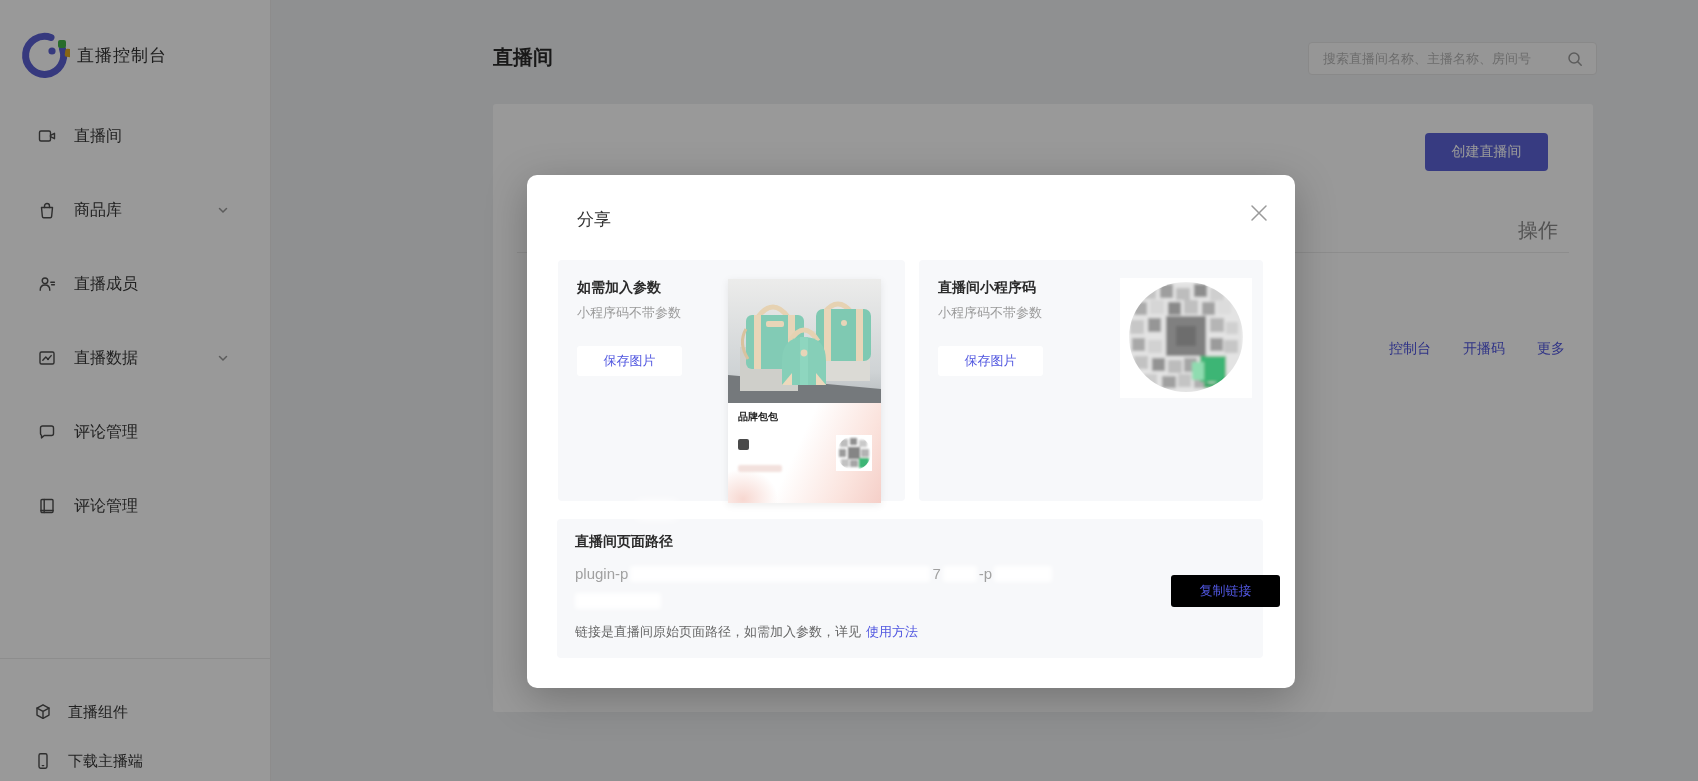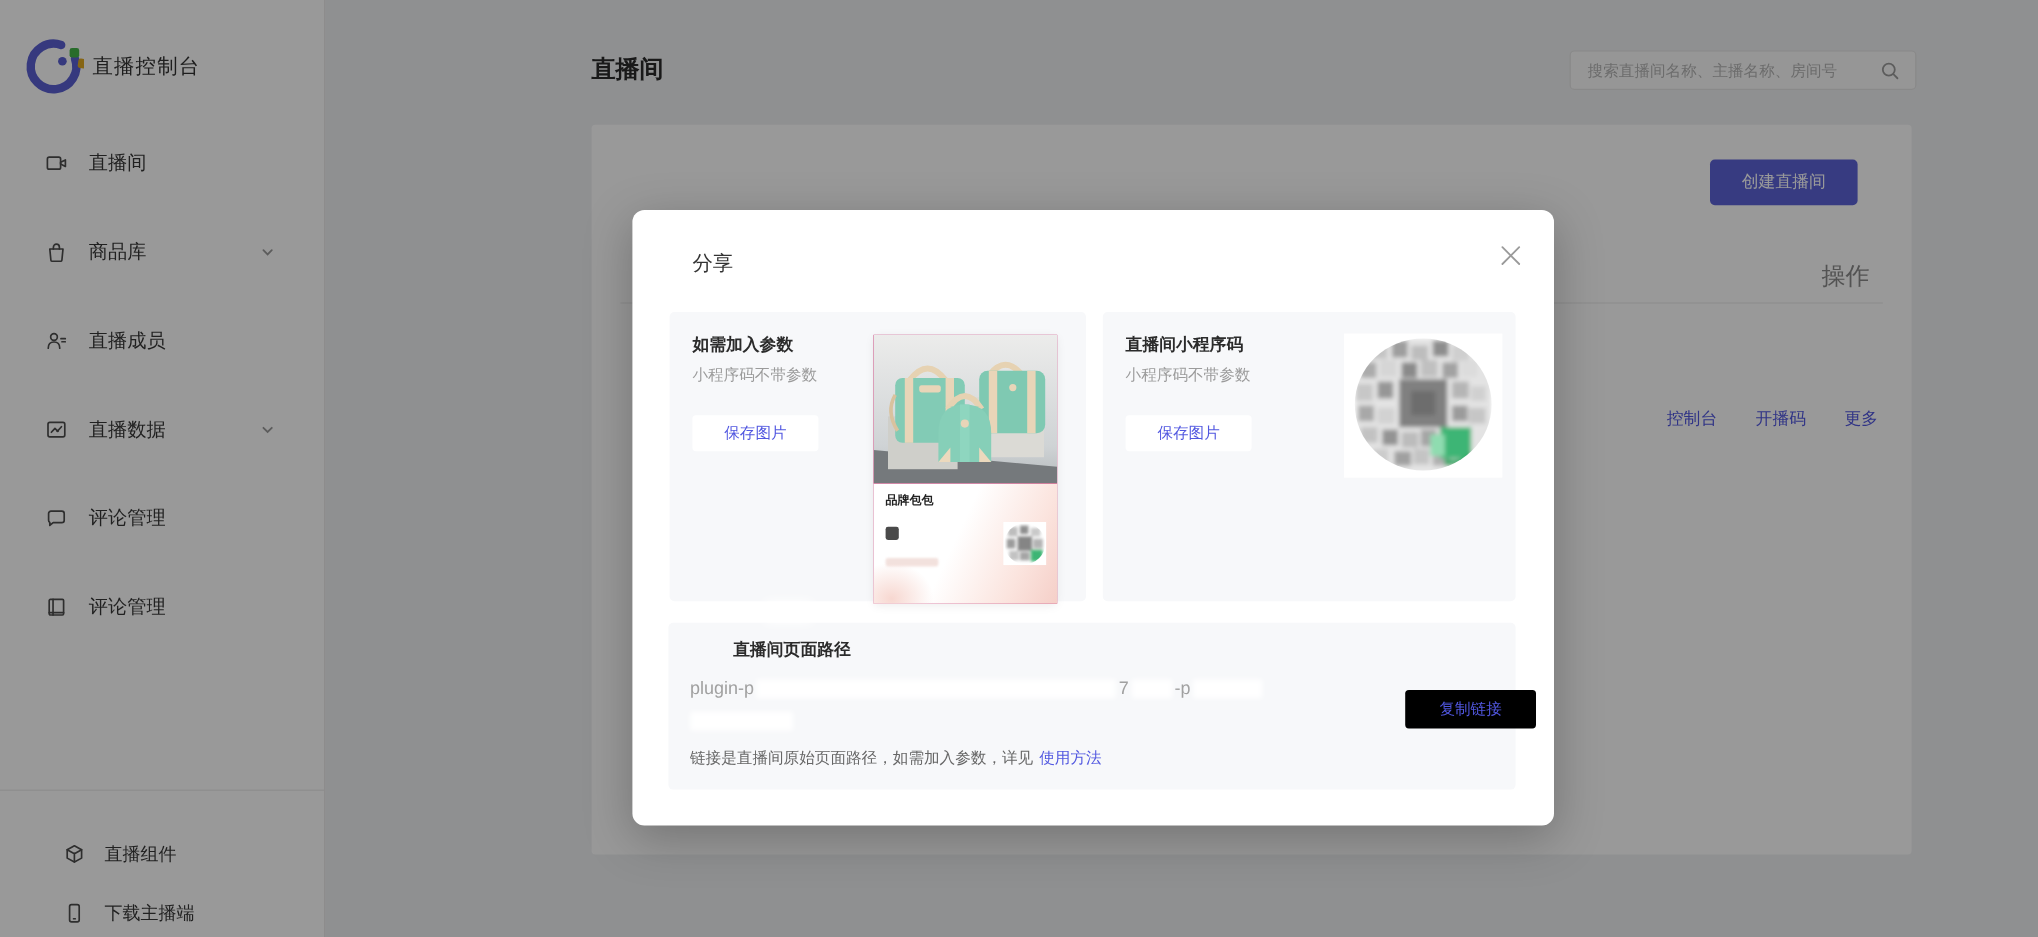--- a/index.html
+++ b/index.html
@@ -10,21 +10,21 @@
   
   .sidebar { position:absolute; left:0; top:0; width:271px; height:781px; background:#ffffff; border-right:1px solid #eceaea; }
   .logo-row { position:absolute; left:20px; top:30px; display:flex; align-items:center; }
   .logo-svg { width:50px; height:50px; }
   .logo-title { margin-left:7px; font-size:17px; color:#333; letter-spacing:1px; }
   .nav { position:absolute; left:0; top:99px; width:100%; }
   .nav-item { position:relative; height:74px; display:flex; align-items:center; padding-left:37px; cursor:pointer; }
   .nav-item .icon { width:20px; height:20px; flex:0 0 20px; }
   .nav-item .label { margin-left:17px; font-size:16px; color:#383838; }
   .nav-item .chev { position:absolute; right:40px; width:14px; height:14px; }
-  .sidebar-bottom { position:absolute; left:0; top:658px; width:100%; border-top:1px solid #ececec;padding-left:19px; }
+  .sidebar-bottom { position:absolute; left:0; top:658px; width:100%; border-top:1px solid #ececec; }
   .bnav-item { display:flex; align-items:center; padding-left:33px; height:24px; cursor:pointer; }
   .bnav-item .icon { width:20px; height:20px; flex:0 0 20px; }
   .bnav-item .label { margin-left:15px; font-size:15px; color:#383838; }
   .bnav-item.first { margin-top:41px; }
   .bnav-item.second { margin-top:25px; }
 
   
   .page-title { position:absolute; left:493px; top:44px; font-size:20px; font-weight:bold; color:#2b2b2b; }
   .searchbox { position:absolute; left:1308px; top:42px; width:289px; height:33px; background:#fbfbfb; border:1px solid #e4e4e4; border-radius:4px; display:flex; align-items:center; }
   .searchbox input { flex:1; border:none; outline:none; background:transparent; padding:0 8px 0 14px; font-size:13px; color:#000000; font-family:inherit; }
@@ -65,21 +65,21 @@
   .blur-chip { background:rgba(255,255,255,.92); border-radius:2px; filter:blur(2px); }
   .poster-faint { position:absolute; left:10px; top:62px; width:44px; height:7px; background:#e9c9c2; opacity:.55; border-radius:2px; filter:blur(1px); }
   .poster-miniqr { position:absolute; right:9px; top:32px; width:36px; height:36px; }
   .poster-fade { position:absolute; left:110px; top:326px; width:40px; height:18px; background:#fff; filter:blur(5px); z-index:2; }
 
   
   .qr-box { position:absolute; left:593px; top:103px; width:132px; height:120px; background:#fff; z-index:2; }
 
   
   .path-section { position:absolute; left:30px; top:344px; width:706px; height:139px; background:#f7f8fa; border-radius:4px; }
-  .ps-title { position:absolute; left:18px; top:14px; font-size:14px; font-weight:bold; color:#2b2b2b;margin-left:36px; }
+  .ps-title { position:absolute; left:18px; top:14px; font-size:14px; font-weight:bold; color:#2b2b2b; }
   .ps-path { position:absolute; left:18px; top:46px; display:flex; align-items:center; font-size:15px; color:#a0a0a0; }
   .ps-path .bar { height:16px; margin:0 2px; }
   .ps-path2 { position:absolute; left:18px; top:74px; width:86px; height:16px; }
   .ps-note { position:absolute; left:18px; top:104px; font-size:13px; color:#666;font-family:Liberation Serif, serif; }
   .ps-note .uselink { color:#5157e0; margin-left:5px; cursor:pointer; }
   .copy-btn { position:absolute; left:614px; top:56px; width:109px; height:32px; background:#000000; color:#5157e0; font-size:13px; border:none; border-radius:3px; cursor:pointer; font-family:inherit; }
 
   svg.sicon { stroke:#4d4d4d; fill:none; stroke-width:1.4; stroke-linecap:round; stroke-linejoin:round; }
   svg.gray { stroke:#9a9a9a; fill:none; stroke-width:1.5; stroke-linecap:round; }
 </style>

